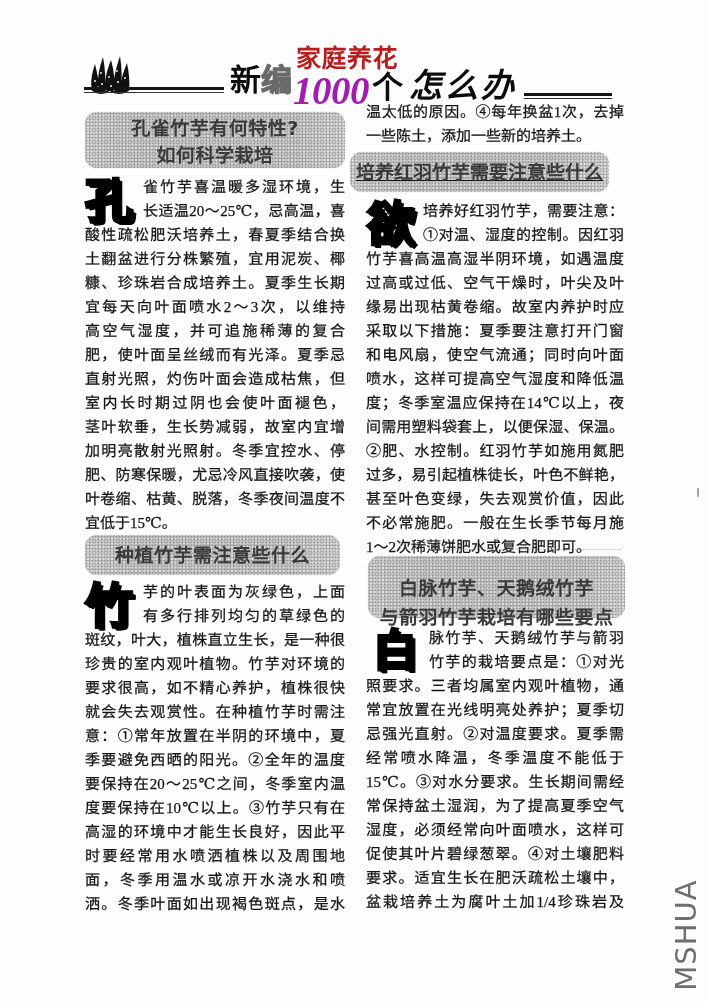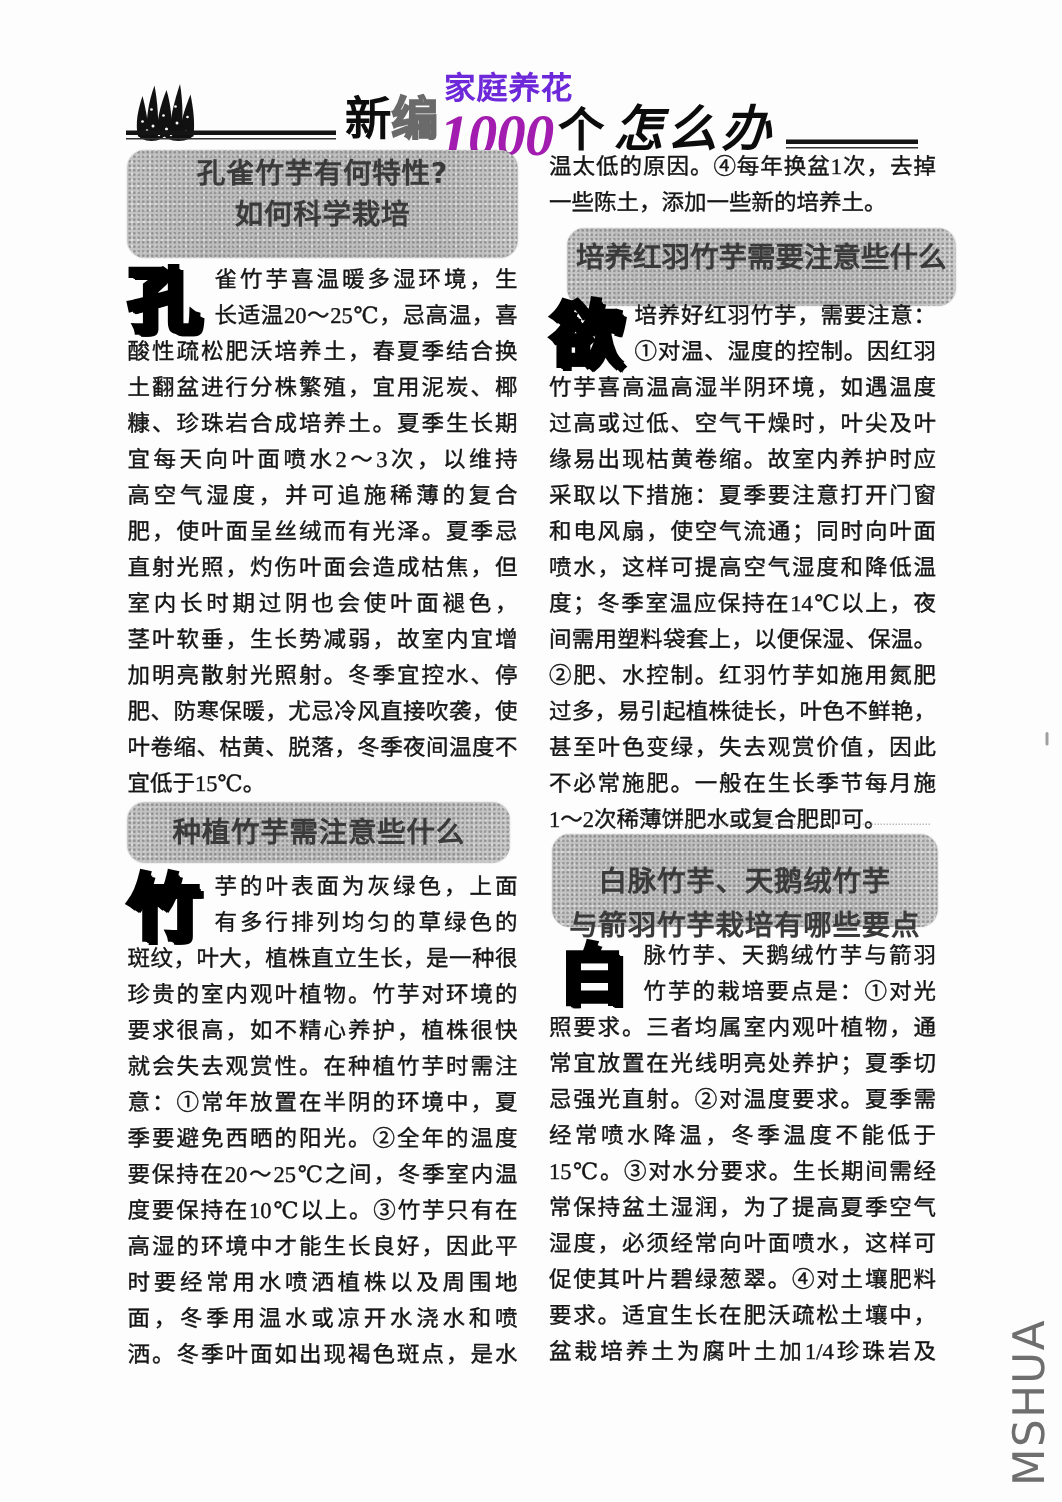--- a/index.html
+++ b/index.html
@@ -10,21 +10,21 @@
       color: #141414;
     }
     .abs { position: absolute; }
 
     
     .logo { left: 89px; top: 51px; width: 44px; height: 44px; }
     .rule-top { height: 2.5px; background: #151515; }
     .rule-bot { height: 1px; background: #333; }
     .mh-xin { left: 230px; top: 62px; font-family: "DejaVu Sans", sans-serif; font-weight: bold; font-size: 31px; line-height: 36px; color: #0c0c0c; }
     .mh-bian { left: 261px; top: 62px; font-family: "DejaVu Sans", sans-serif; font-weight: bold; font-size: 31px; line-height: 36px; color: #e8e8e8; -webkit-text-stroke: 1.2px #6a6a6a; }
-    .mh-top { left: 296px; top: 44px; font-family: "DejaVu Serif", serif; font-weight: bold; font-size: 21px; line-height: 30px; color: #6d28d9; letter-spacing: 0.5px; }
+    .mh-top { left: 296px; top: 44px; font-family: "DejaVu Serif", serif; font-weight: bold; font-size: 25px; line-height: 30px; color: #b91c1c; letter-spacing: 0.5px; }
     .mh-num { left: 293px; top: 71px; font-family: "Liberation Serif", serif; font-weight: bold; font-style: italic; font-size: 39px; line-height: 39px; color: #a21caf; letter-spacing: -0.5px; }
     .mh-unit { left: 372px; top: 70px; font-family: "DejaVu Serif", serif; font-weight: bold; font-size: 31px; line-height: 34px; color: #0c0c0c; }
     .mh-end { left: 409px; top: 67px; font-family: "DejaVu Serif", serif; font-weight: bold; font-size: 33px; line-height: 38px; color: #0c0c0c; letter-spacing: 3px; font-style: italic; }
 
     
     .hbox {
       border-radius: 12px;
       background-color: #bdbdbd;
       background-image:
         radial-gradient(circle, rgba(80,80,80,.45) 0.7px, transparent 1.1px),
@@ -109,21 +109,21 @@
   <div class="abs mh-bian">编</div>
   <div class="abs mh-top">家庭养花</div>
   <div class="abs mh-num">1000</div>
   <div class="abs mh-unit">个</div>
   <div class="abs mh-end">怎么办</div>
 
   <div class="abs rule-top" style="left:524px; top:93px; width:88px;"></div>
   <div class="abs rule-bot" style="left:524px; top:98px; width:88px;"></div>
 </div>
 
-<div class="abs hbox" style="left:85px; top:100px; width:260px; height:72px; padding-top:3px; box-sizing:border-box;">
+<div class="abs hbox" style="left:85px; top:112px; width:260px; height:56px; padding-top:3px; box-sizing:border-box;">
   <div class="htext" style="line-height:27px;">孔雀竹芋有何特性?</div>
   <div class="htext" style="line-height:27px;">如何科学栽培</div>
 </div>
 
 <div class="col" style="left:85px; top:175px; width:260px;">
   <div class="dropcap" style="left:0; top:2px; font-size:48px;">孔</div>
   <div class="line ind-l">雀竹芋喜温暖多湿环境，生</div>
   <div class="line ind-l">长适温20～25℃，忌高温，喜</div>
   <div class="line">酸性疏松肥沃培养土，春夏季结合换</div>
   <div class="line">土翻盆进行分株繁殖，宜用泥炭、椰</div>
@@ -160,21 +160,21 @@
   <div class="line">时要经常用水喷洒植株以及周围地</div>
   <div class="line">面，冬季用温水或凉开水浇水和喷</div>
   <div class="line">洒。冬季叶面如出现褐色斑点，是水</div>
 </div>
 
 <div class="col" style="left:366px; top:100px; width:258px;">
   <div class="line">温太低的原因。④每年换盆1次，去掉</div>
   <div class="line last">一些陈土，添加一些新的培养土。</div>
 </div>
 
-<div class="abs hbox" style="left:378px; top:152px; width:259px; height:52px;">
+<div class="abs hbox" style="left:350px; top:152px; width:259px; height:40px;text-decoration:underline;">
   <div class="htext" style="line-height:40px; letter-spacing:0;">培养红羽竹芋需要注意些什么</div>
 </div>
 
 <div class="col" style="left:366px; top:199px; width:258px;">
   <div class="dropcap" style="left:1px; top:1px; font-size:48px;">欲</div>
   <div class="line ind-r3">培养好红羽竹芋，需要注意：</div>
   <div class="line ind-r3">①对温、湿度的控制。因红羽</div>
   <div class="line">竹芋喜高温高湿半阴环境，如遇温度</div>
   <div class="line">过高或过低、空气干燥时，叶尖及叶</div>
   <div class="line">缘易出现枯黄卷缩。故室内养护时应</div>

